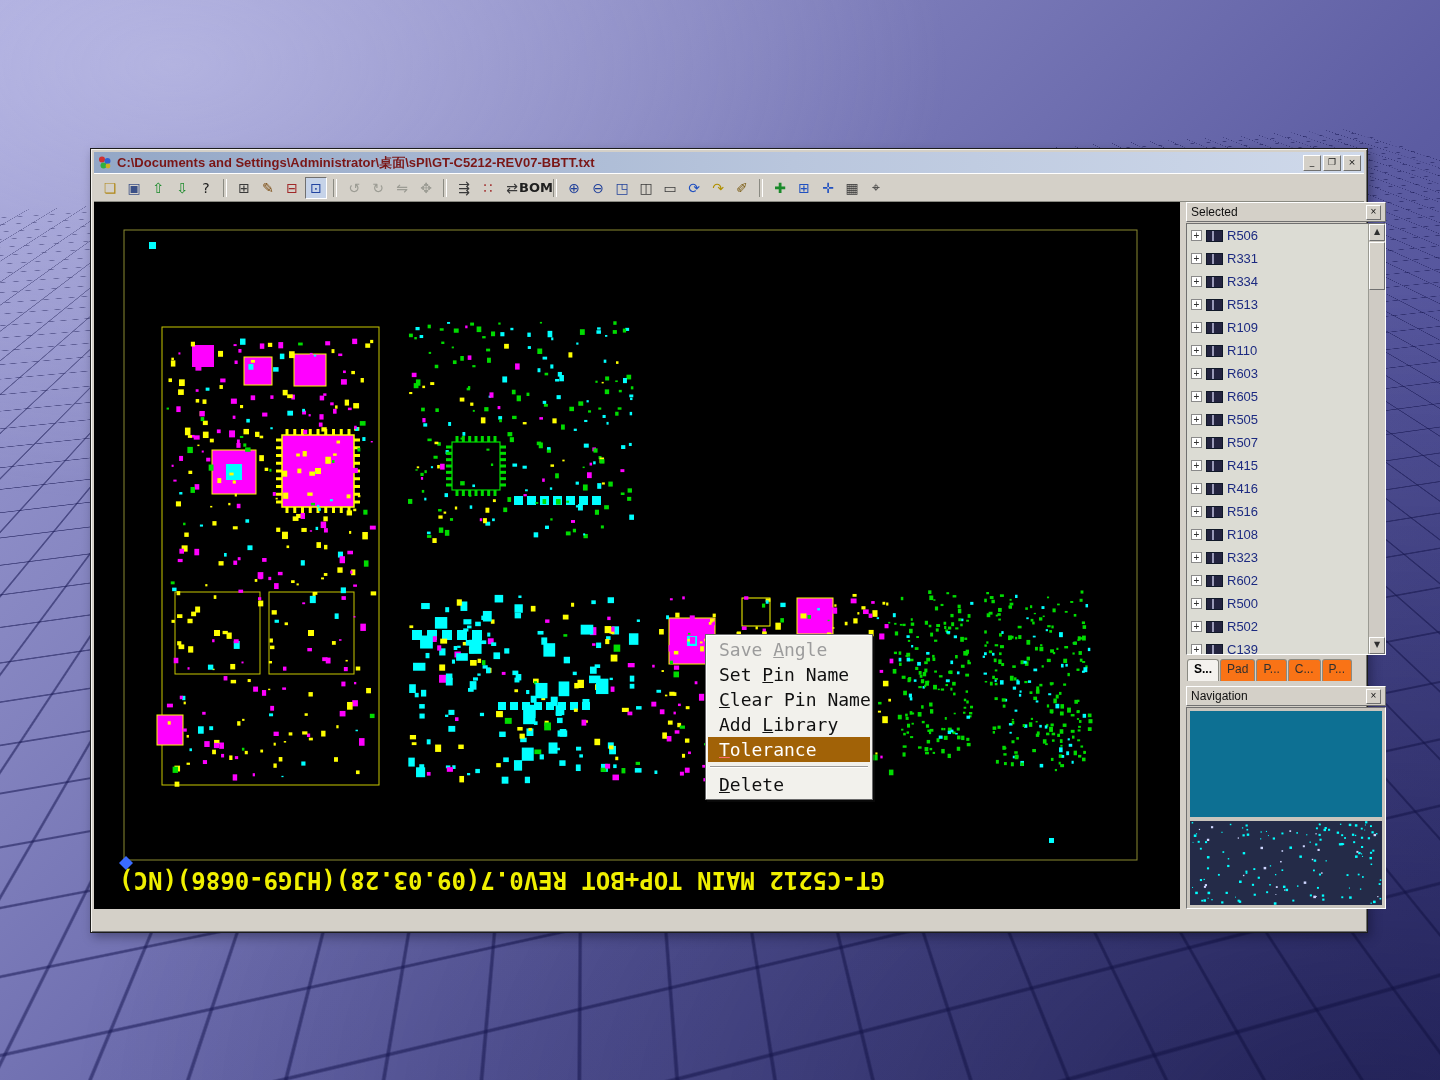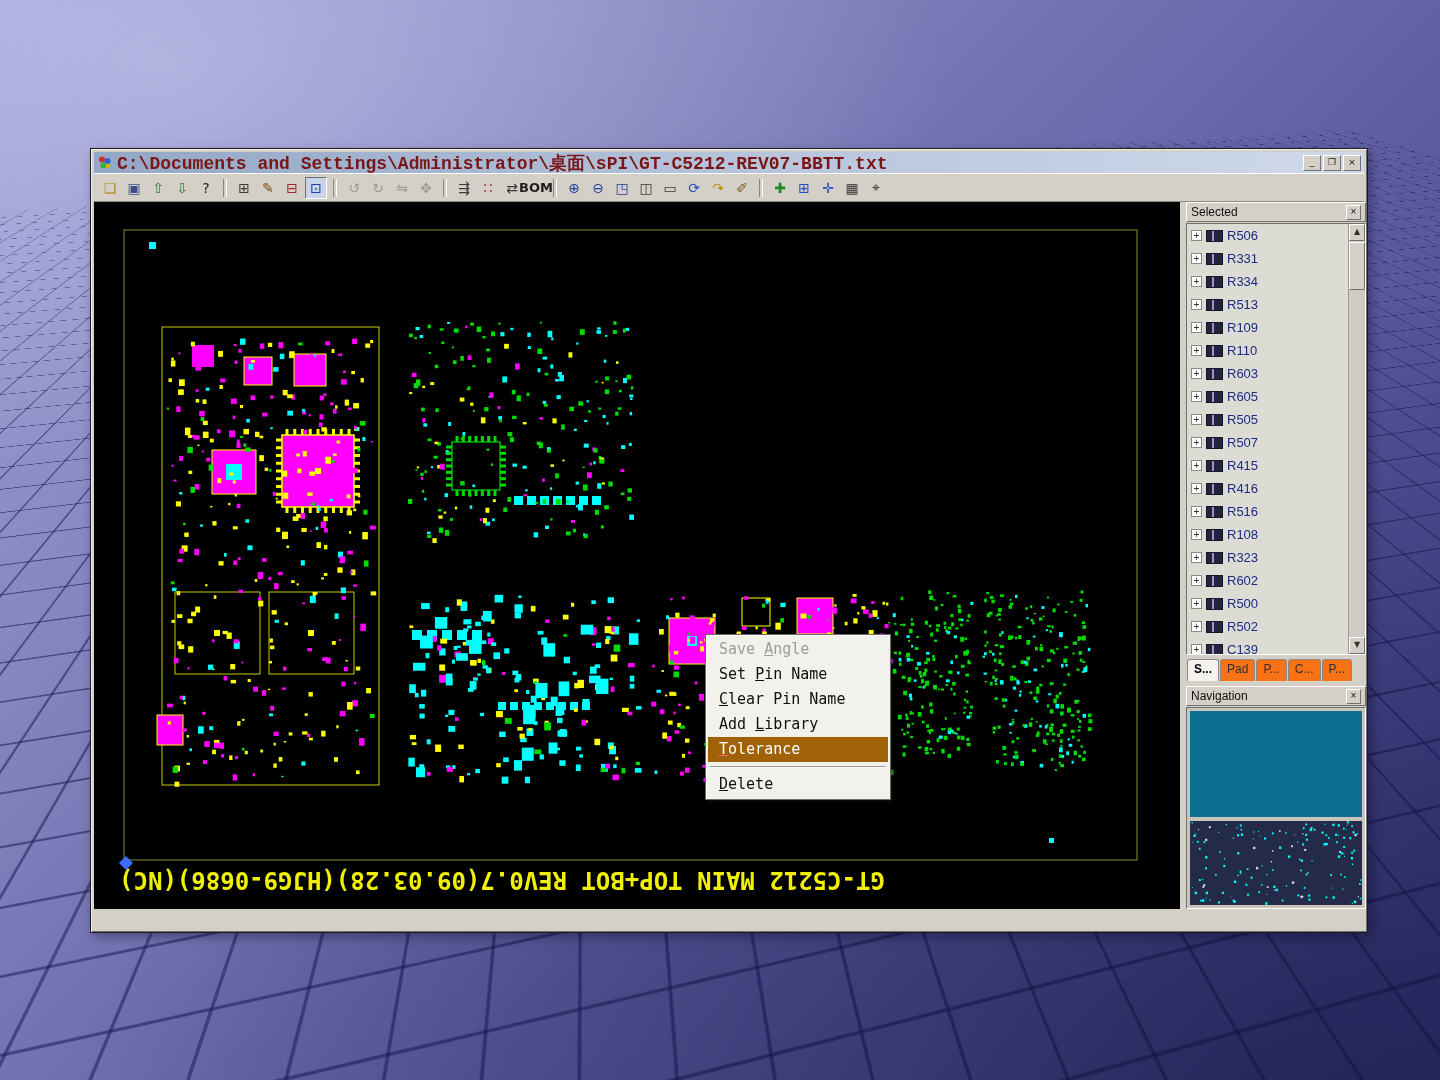--- a/index.html
+++ b/index.html
@@ -20,22 +20,22 @@
         radial-gradient(150% 130% at 95% 105%, rgba(8,8,40,.5), rgba(0,0,0,0) 60%);}
 
   
   .win{position:absolute;left:90px;top:148px;width:1278px;height:785px;
        background:#d4d0c8;border:1px solid #1c1c1c;padding:3px;box-sizing:border-box;
        box-shadow:inset 1px 1px 0 #f4f2ee, inset -1px -1px 0 #707070, 3px 4px 10px rgba(0,0,20,.35);}
 
   .titlebar{height:21px;display:flex;align-items:center;gap:5px;padding:0 3px;
        background:linear-gradient(90deg,#93a7c6 0%,#b9c6dd 55%,#cfd9ea 100%);}
   .app-icon{width:15px;height:15px;flex:none;}
-  .title-text{flex:1;font-family:Liberation Mono, monospace;
-       font-weight:bold;font-size:18px;color:#7a1616;white-space:nowrap;overflow:hidden;}
+  .title-text{flex:1;font-family:Liberation Sans, sans-serif;
+       font-weight:bold;font-size:13px;color:#7a1616;white-space:nowrap;overflow:hidden;}
   .tb-btns{display:flex;gap:2px;}
   .tbb{width:16px;height:14px;background:#d4d0c8;border:1px solid;
        border-color:#fff #707070 #707070 #fff;font-size:9px;line-height:12px;
        text-align:center;color:#101010;font-family:"DejaVu Sans",sans-serif;cursor:default;}
 
   .menubar{height:24px;display:flex;align-items:center;gap:26px;padding:0 8px;
        font-family:"DejaVu Sans Mono","Liberation Mono",monospace;font-size:14px;color:#101010;}
   .menu-item{white-space:pre;cursor:default;}
 
   .toolbar{height:27px;display:flex;align-items:center;gap:2px;padding:0 5px;
@@ -50,32 +50,32 @@
   .client{display:flex;gap:6px;height:707px;}
 
   
   .canvas{position:relative;width:1086px;height:707px;background:#000;overflow:hidden;flex:none;}
   .canvas svg{position:absolute;inset:0;}
   .board-text{position:absolute;left:8px;top:664px;width:800px;text-align:center;
        transform:rotate(180deg);color:#f0f000;font-family:"DejaVu Sans Mono","Liberation Mono",monospace;
        font-weight:bold;font-size:24px;white-space:nowrap;}
 
   
-  .ctx{position:absolute;left:611px;top:432px;width:186px;background:#f2f1ec;
+  .ctx{position:absolute;left:611px;top:432px;width:168px;background:#f2f1ec;
        border:1px solid #6a6a6a;box-shadow:inset 1px 1px 0 #ffffff, 2px 2px 0 rgba(20,20,20,.45);
        padding:2px;font-family:"DejaVu Sans Mono","Liberation Mono",monospace;
-       font-size:15px;color:#101010;box-sizing:border-box;}
+       font-size:18px;color:#101010;box-sizing:border-box;}
   .ctx-item{height:25px;line-height:25px;padding:0 11px;white-space:pre;cursor:default;}
   .ctx-item.dis{color:#9c9c9c;}
   .ctx-item.sel{background:#a16207;color:#ffffff;}
   .ctx-item.sel u{text-decoration-color:#ff6a6a;}
   .ctx-sep{height:1px;margin:4px 2px;background:#9a9a9a;border-bottom:1px solid #ffffff;}
 
   
-  .dock{width:180px;flex:none;display:flex;flex-direction:column;}
+  .dock{width:200px;flex:none;display:flex;flex-direction:column;}
   .panel-header{height:18px;flex:none;display:flex;align-items:center;padding:0 4px;
        background:#d4d0c8;border:1px solid;border-color:#fff #707070 #707070 #fff;
        font-size:12px;color:#101010;}
   .panel-header .ph-title{flex:1;}
   .ph-close{width:13px;height:13px;background:#d4d0c8;border:1px solid;
        border-color:#fff #707070 #707070 #fff;font-size:10px;line-height:11px;text-align:center;}
 
   .list{height:430px;flex:none;margin-top:1px;background:#dcdcd4;display:flex;
        border:1px solid;border-color:#707070 #ffffff #ffffff #707070;overflow:hidden;}
   .rows{flex:1;overflow:hidden;}

